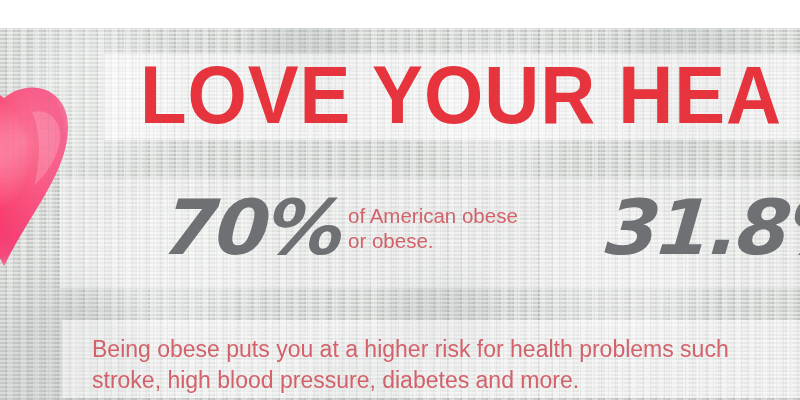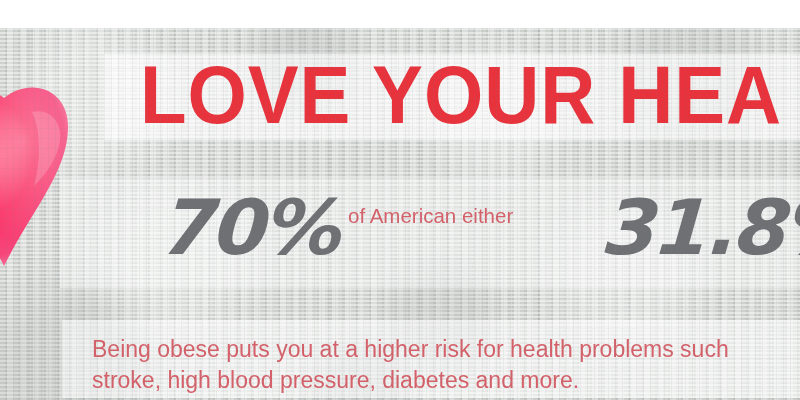--- a/index.html
+++ b/index.html
@@ -222,21 +222,22 @@
       <path d="M30 44 C 22 62 26 86 38 106 C 26 94 14 74 14 56
                C 14 46 20 42 30 44 Z" fill="#ffffff" opacity="0.12"></path>
     </svg>
   </div>
 
   <div class="headline">LOVE YOUR HEA</div>
 
   <div class="stat-70">70%</div>
 
   <div class="stat-caption">
-    <div>of American either</div>
+    <div>of American obese</div>
+    <div>or obese.</div>
   </div>
 
   <div class="stat-318">31.8%</div>
 
   <div class="body-copy">
     <div>Being obese puts you at a higher risk for health problems such</div>
     <div>stroke, high blood pressure, diabetes and more.</div>
   </div>
 
   <div class="bg-overlay"></div>

